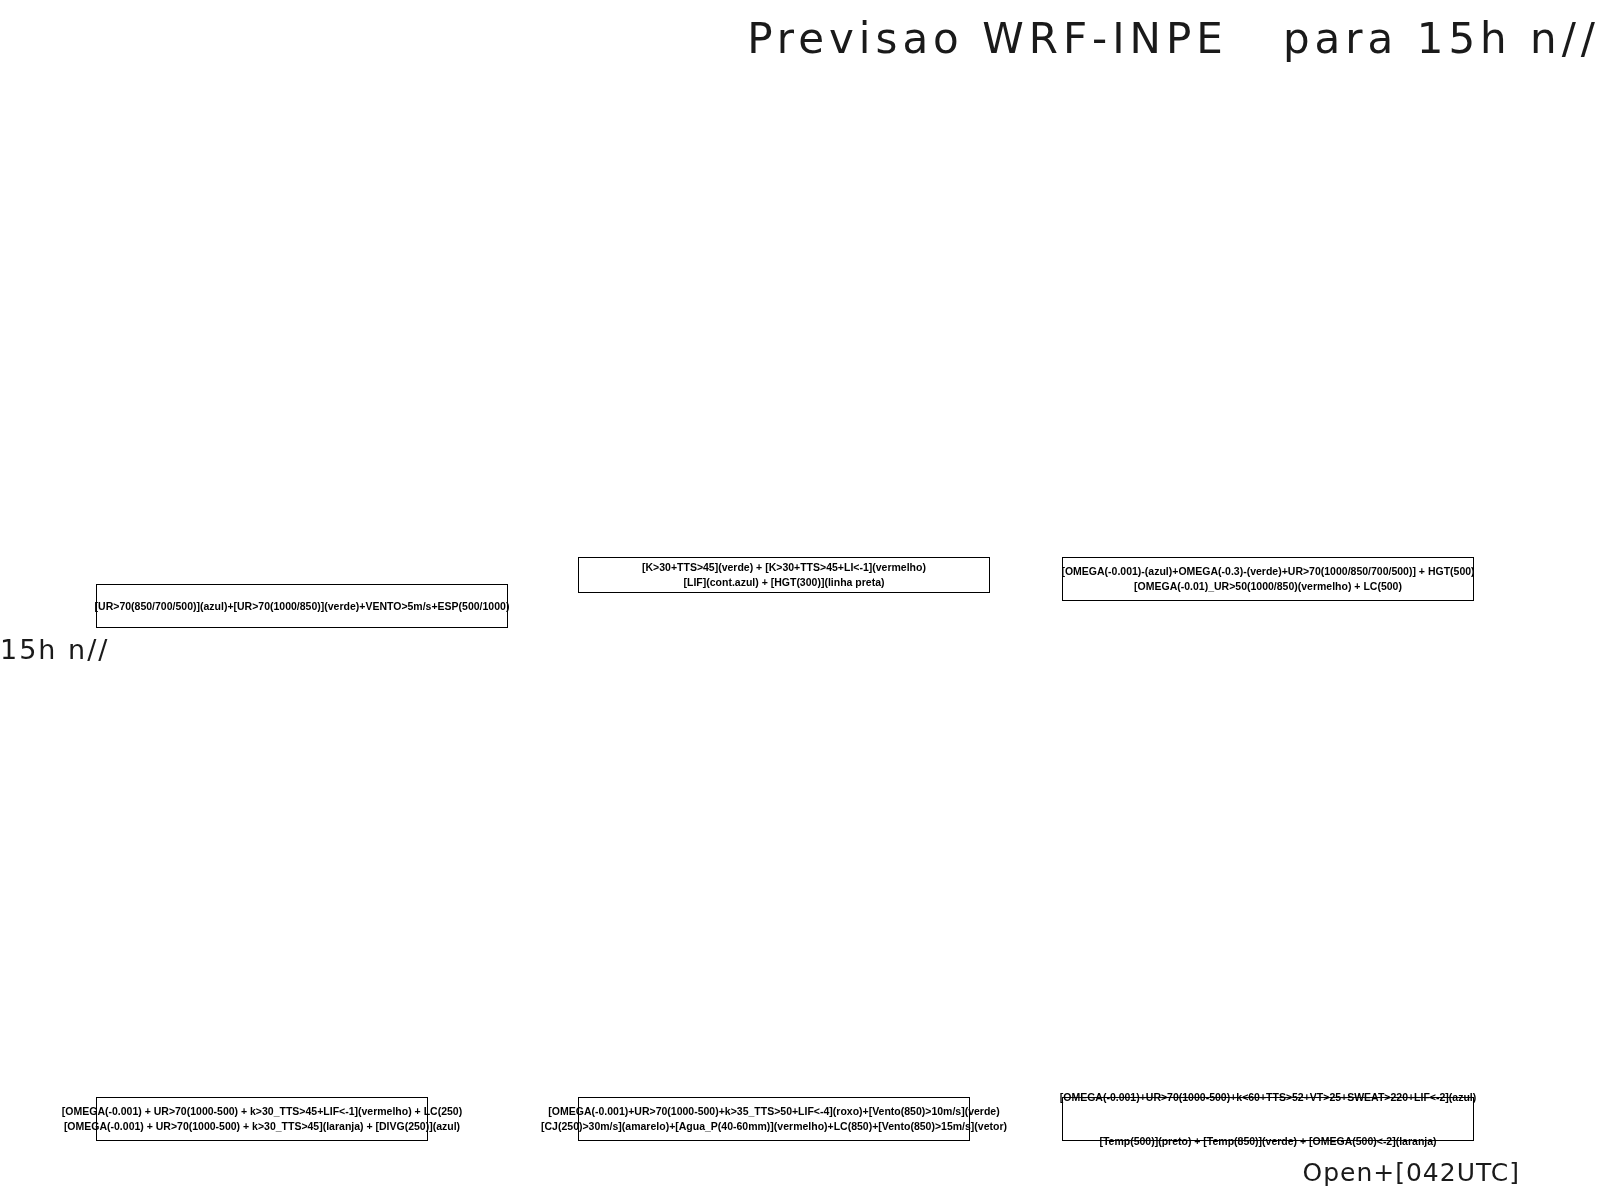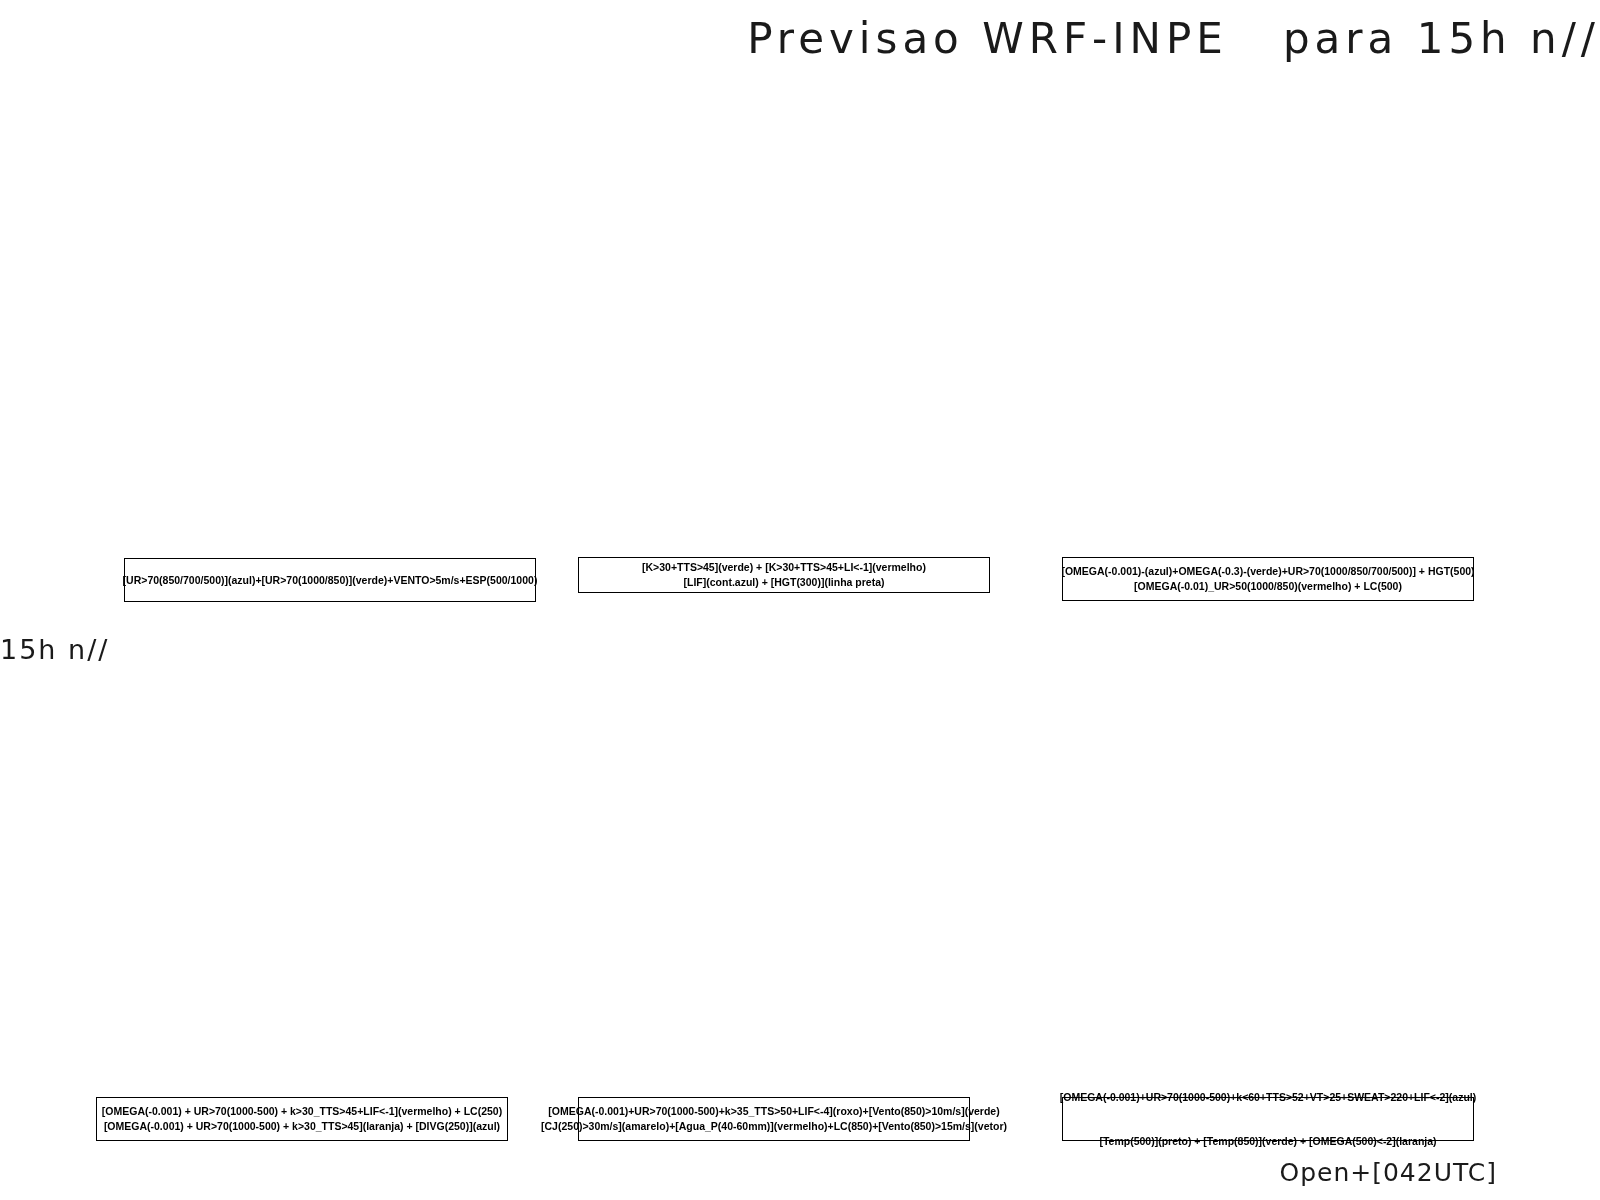--- a/index.html
+++ b/index.html
@@ -42,21 +42,21 @@
     color: #1a1a1a;
     white-space: pre;
   }
 
   .footer-label {
     position: absolute;
     top: 1158px;
     left: 0;
     width: 1600px;
     text-align: right;
-    padding-right: 103px;
+    padding-right: 80px;
     box-sizing: border-box;
     font-family: "DejaVu Sans", sans-serif;
     font-size: 25px;
     letter-spacing: 1px;
     color: #1a1a1a;
     white-space: pre;
   }
 
   .legend-box {
     position: absolute;
@@ -74,26 +74,26 @@
     font-size: 10.5px;
     font-weight: bold;
     line-height: 15px;
     white-space: nowrap;
     text-align: center;
     color: #000000;
     letter-spacing: 0px;
   }
 
   
-  #legend-top-left   { left: 96px;  top: 558px; width: 412px; height: 44px; margin-left: 28px; }
+  #legend-top-left   { left: 96px;  top: 584px; width: 412px; height: 44px; }
   #legend-top-center { left: 578px; top: 557px; width: 412px; height: 36px; }
   #legend-top-right  { left: 1062px;top: 557px; width: 412px; height: 44px; }
 
   
-  #legend-bottom-left   { left: 96px;  top: 1097px; width: 412px; height: 44px; }
+  #legend-bottom-left   { left: 96px;  top: 1097px; width: 332px; height: 44px; }
   #legend-bottom-center { left: 578px; top: 1097px; width: 392px; height: 44px; }
   #legend-bottom-right  { left: 1062px;top: 1097px; width: 412px; height: 44px; gap: 29px; }
 </style>
 </head>
 <body>
 
 <div class="page-title">Previsao WRF-INPE   para 15h n//</div>
 
 <div class="legend-box" id="legend-top-left">
   <div class="legend-line">[UR&gt;70(850/700/500)](azul)+[UR&gt;70(1000/850)](verde)+VENTO&gt;5m/s+ESP(500/1000)</div>

